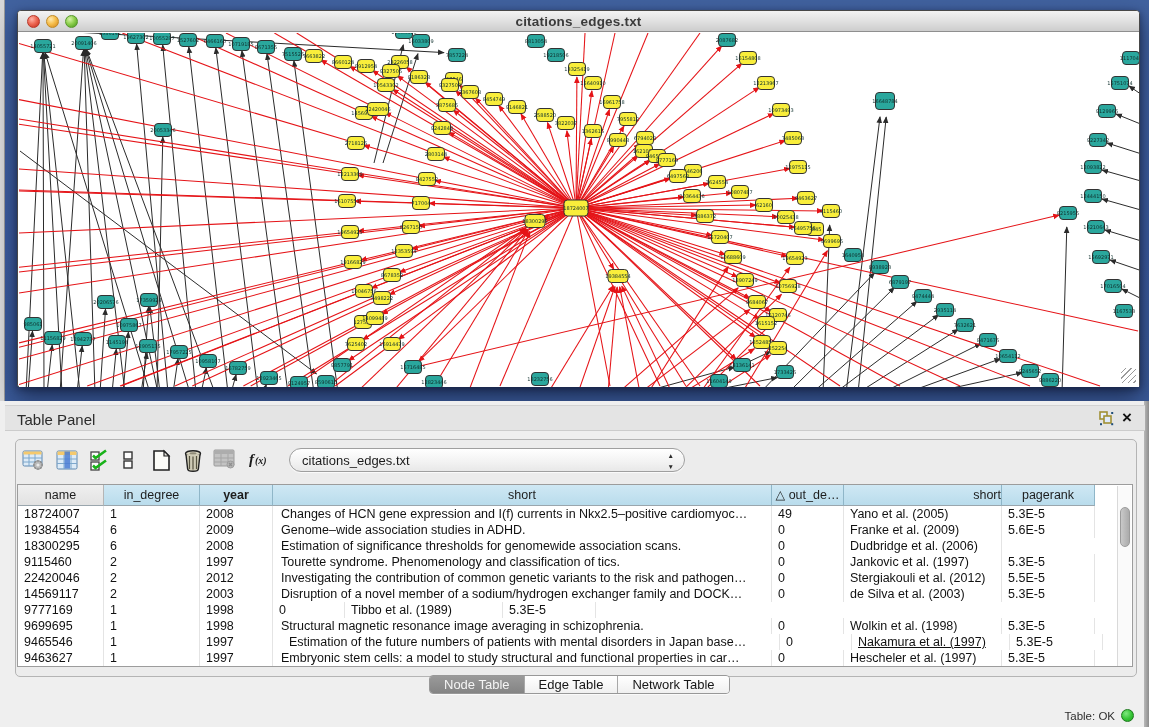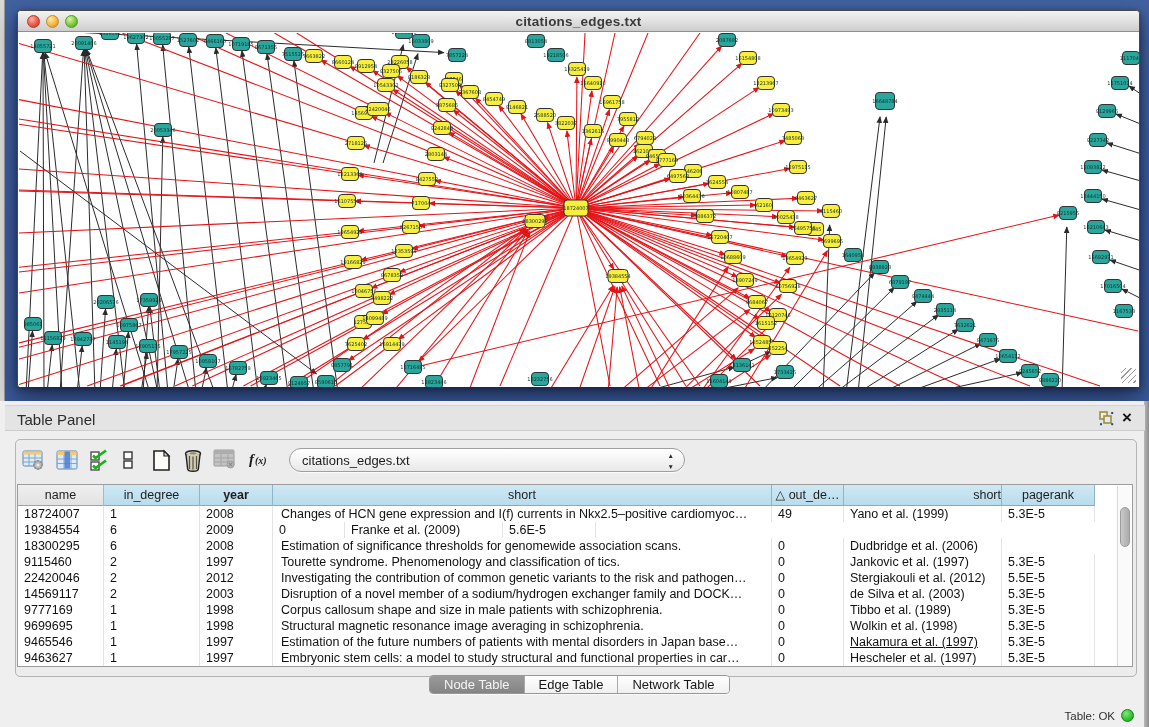--- a/index.html
+++ b/index.html
@@ -927,27 +927,28 @@
             <div class="hdr-cell" style="width: 158px; text-align: right;">short</div>
             <div class="hdr-cell" style="width: 93px;">pagerank</div>
           </div>
         <div id="body-rows">
             <div class="t-row">
               <div class="t-cell c0" style="width: 86px;">18724007</div>
               <div class="t-cell c1" style="width: 96px;">1</div>
               <div class="t-cell c2" style="width: 73px;">2008</div>
               <div class="t-cell c3" style="width: 499px;">Changes of HCN gene expression and I(f) currents in Nkx2.5–positive cardiomyoc…</div>
               <div class="t-cell c4" style="width: 72px;">49</div>
-              <div class="t-cell c5" style="width: 158px;">Yano et al. (1999)</div>
+              <div class="t-cell c5" style="width: 158px;">Yano et al. (2005)</div>
               <div class="t-cell c6" style="width: 93px;">5.3E-5</div>
             </div>
             <div class="t-row">
               <div class="t-cell c0" style="width: 86px;">19384554</div>
               <div class="t-cell c1" style="width: 96px;">6</div>
               <div class="t-cell c2" style="width: 73px;">2009</div>
+              <div class="t-cell c3" style="width: 499px;">Genome–wide association studies in ADHD.</div>
               <div class="t-cell c4" style="width: 72px;">0</div>
               <div class="t-cell c5" style="width: 158px;">Franke et al. (2009)</div>
               <div class="t-cell c6" style="width: 93px;">5.6E-5</div>
             </div>
             <div class="t-row">
               <div class="t-cell c0" style="width: 86px;">18300295</div>
               <div class="t-cell c1" style="width: 96px;">6</div>
               <div class="t-cell c2" style="width: 73px;">2008</div>
               <div class="t-cell c3" style="width: 499px;">Estimation of significance thresholds for genomewide association scans.</div>
               <div class="t-cell c4" style="width: 72px;">0</div>
@@ -978,39 +979,38 @@
               <div class="t-cell c2" style="width: 73px;">2003</div>
               <div class="t-cell c3" style="width: 499px;">Disruption of a novel member of a sodium/hydrogen exchanger family and DOCK…</div>
               <div class="t-cell c4" style="width: 72px;">0</div>
               <div class="t-cell c5" style="width: 158px;">de Silva et al. (2003)</div>
               <div class="t-cell c6" style="width: 93px;">5.3E-5</div>
             </div>
             <div class="t-row">
               <div class="t-cell c0" style="width: 86px;">9777169</div>
               <div class="t-cell c1" style="width: 96px;">1</div>
               <div class="t-cell c2" style="width: 73px;">1998</div>
-              <div class="t-cell c3" style="width: 499px;">Corpus callosum shape and size in male patients with schizophrenia.</div>
               <div class="t-cell c4" style="width: 72px;">0</div>
               <div class="t-cell c5" style="width: 158px;">Tibbo et al. (1989)</div>
               <div class="t-cell c6" style="width: 93px;">5.3E-5</div>
             </div>
             <div class="t-row">
               <div class="t-cell c0" style="width: 86px;">9699695</div>
               <div class="t-cell c1" style="width: 96px;">1</div>
               <div class="t-cell c2" style="width: 73px;">1998</div>
               <div class="t-cell c3" style="width: 499px;">Structural magnetic resonance image averaging in schizophrenia.</div>
               <div class="t-cell c4" style="width: 72px;">0</div>
               <div class="t-cell c5" style="width: 158px;">Wolkin et al. (1998)</div>
               <div class="t-cell c6" style="width: 93px;">5.3E-5</div>
             </div>
             <div class="t-row">
               <div class="t-cell c0" style="width: 86px;">9465546</div>
               <div class="t-cell c1" style="width: 96px;">1</div>
               <div class="t-cell c2" style="width: 73px;">1997</div>
-              <div class="t-cell c3" style="width: 499px;">Estimation of the future numbers of patients with mental disorders in Japan base…</div>
+              <div class="t-cell c3" style="width: 499px; margin-left: 8px;">Estimation of the future numbers of patients with mental disorders in Japan base…</div>
               <div class="t-cell c4" style="width: 72px;">0</div>
               <div class="t-cell c5" style="width: 158px; text-decoration: underline;">Nakamura et al. (1997)</div>
               <div class="t-cell c6" style="width: 93px;">5.3E-5</div>
             </div>
             <div class="t-row">
               <div class="t-cell c0" style="width: 86px;">9463627</div>
               <div class="t-cell c1" style="width: 96px;">1</div>
               <div class="t-cell c2" style="width: 73px;">1997</div>
               <div class="t-cell c3" style="width: 499px;">Embryonic stem cells: a model to study structural and functional properties in car…</div>
               <div class="t-cell c4" style="width: 72px;">0</div>

